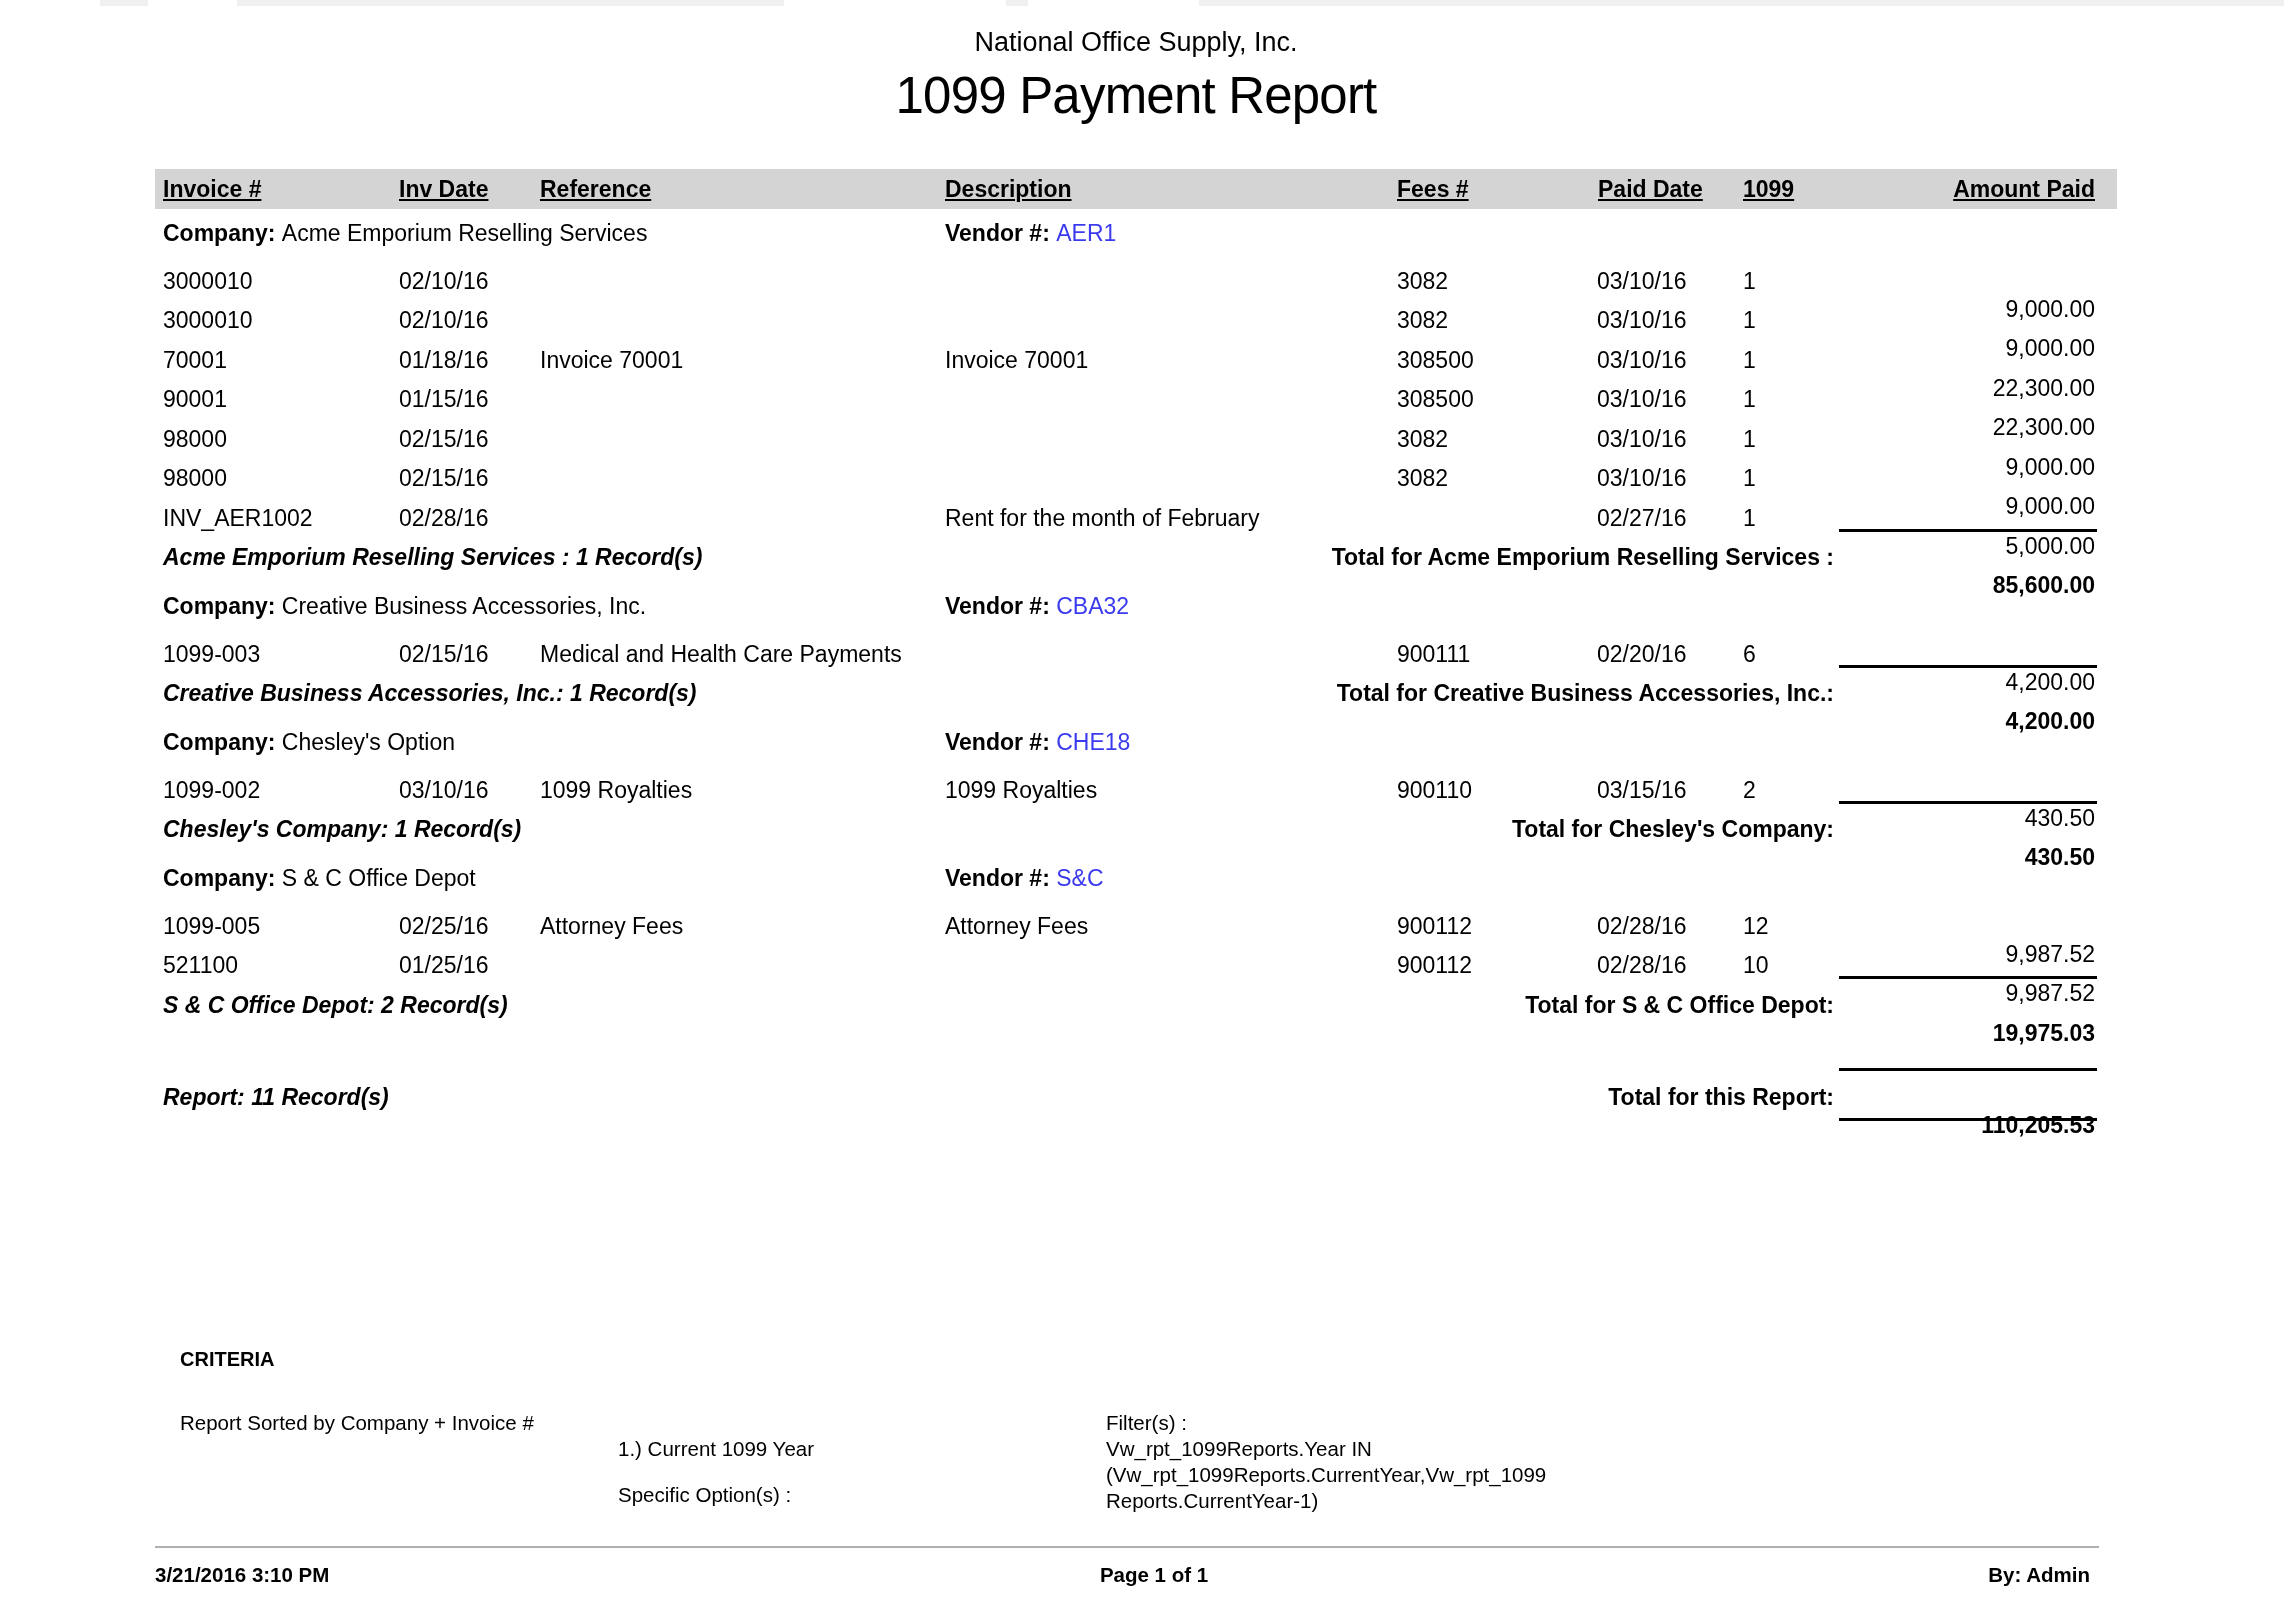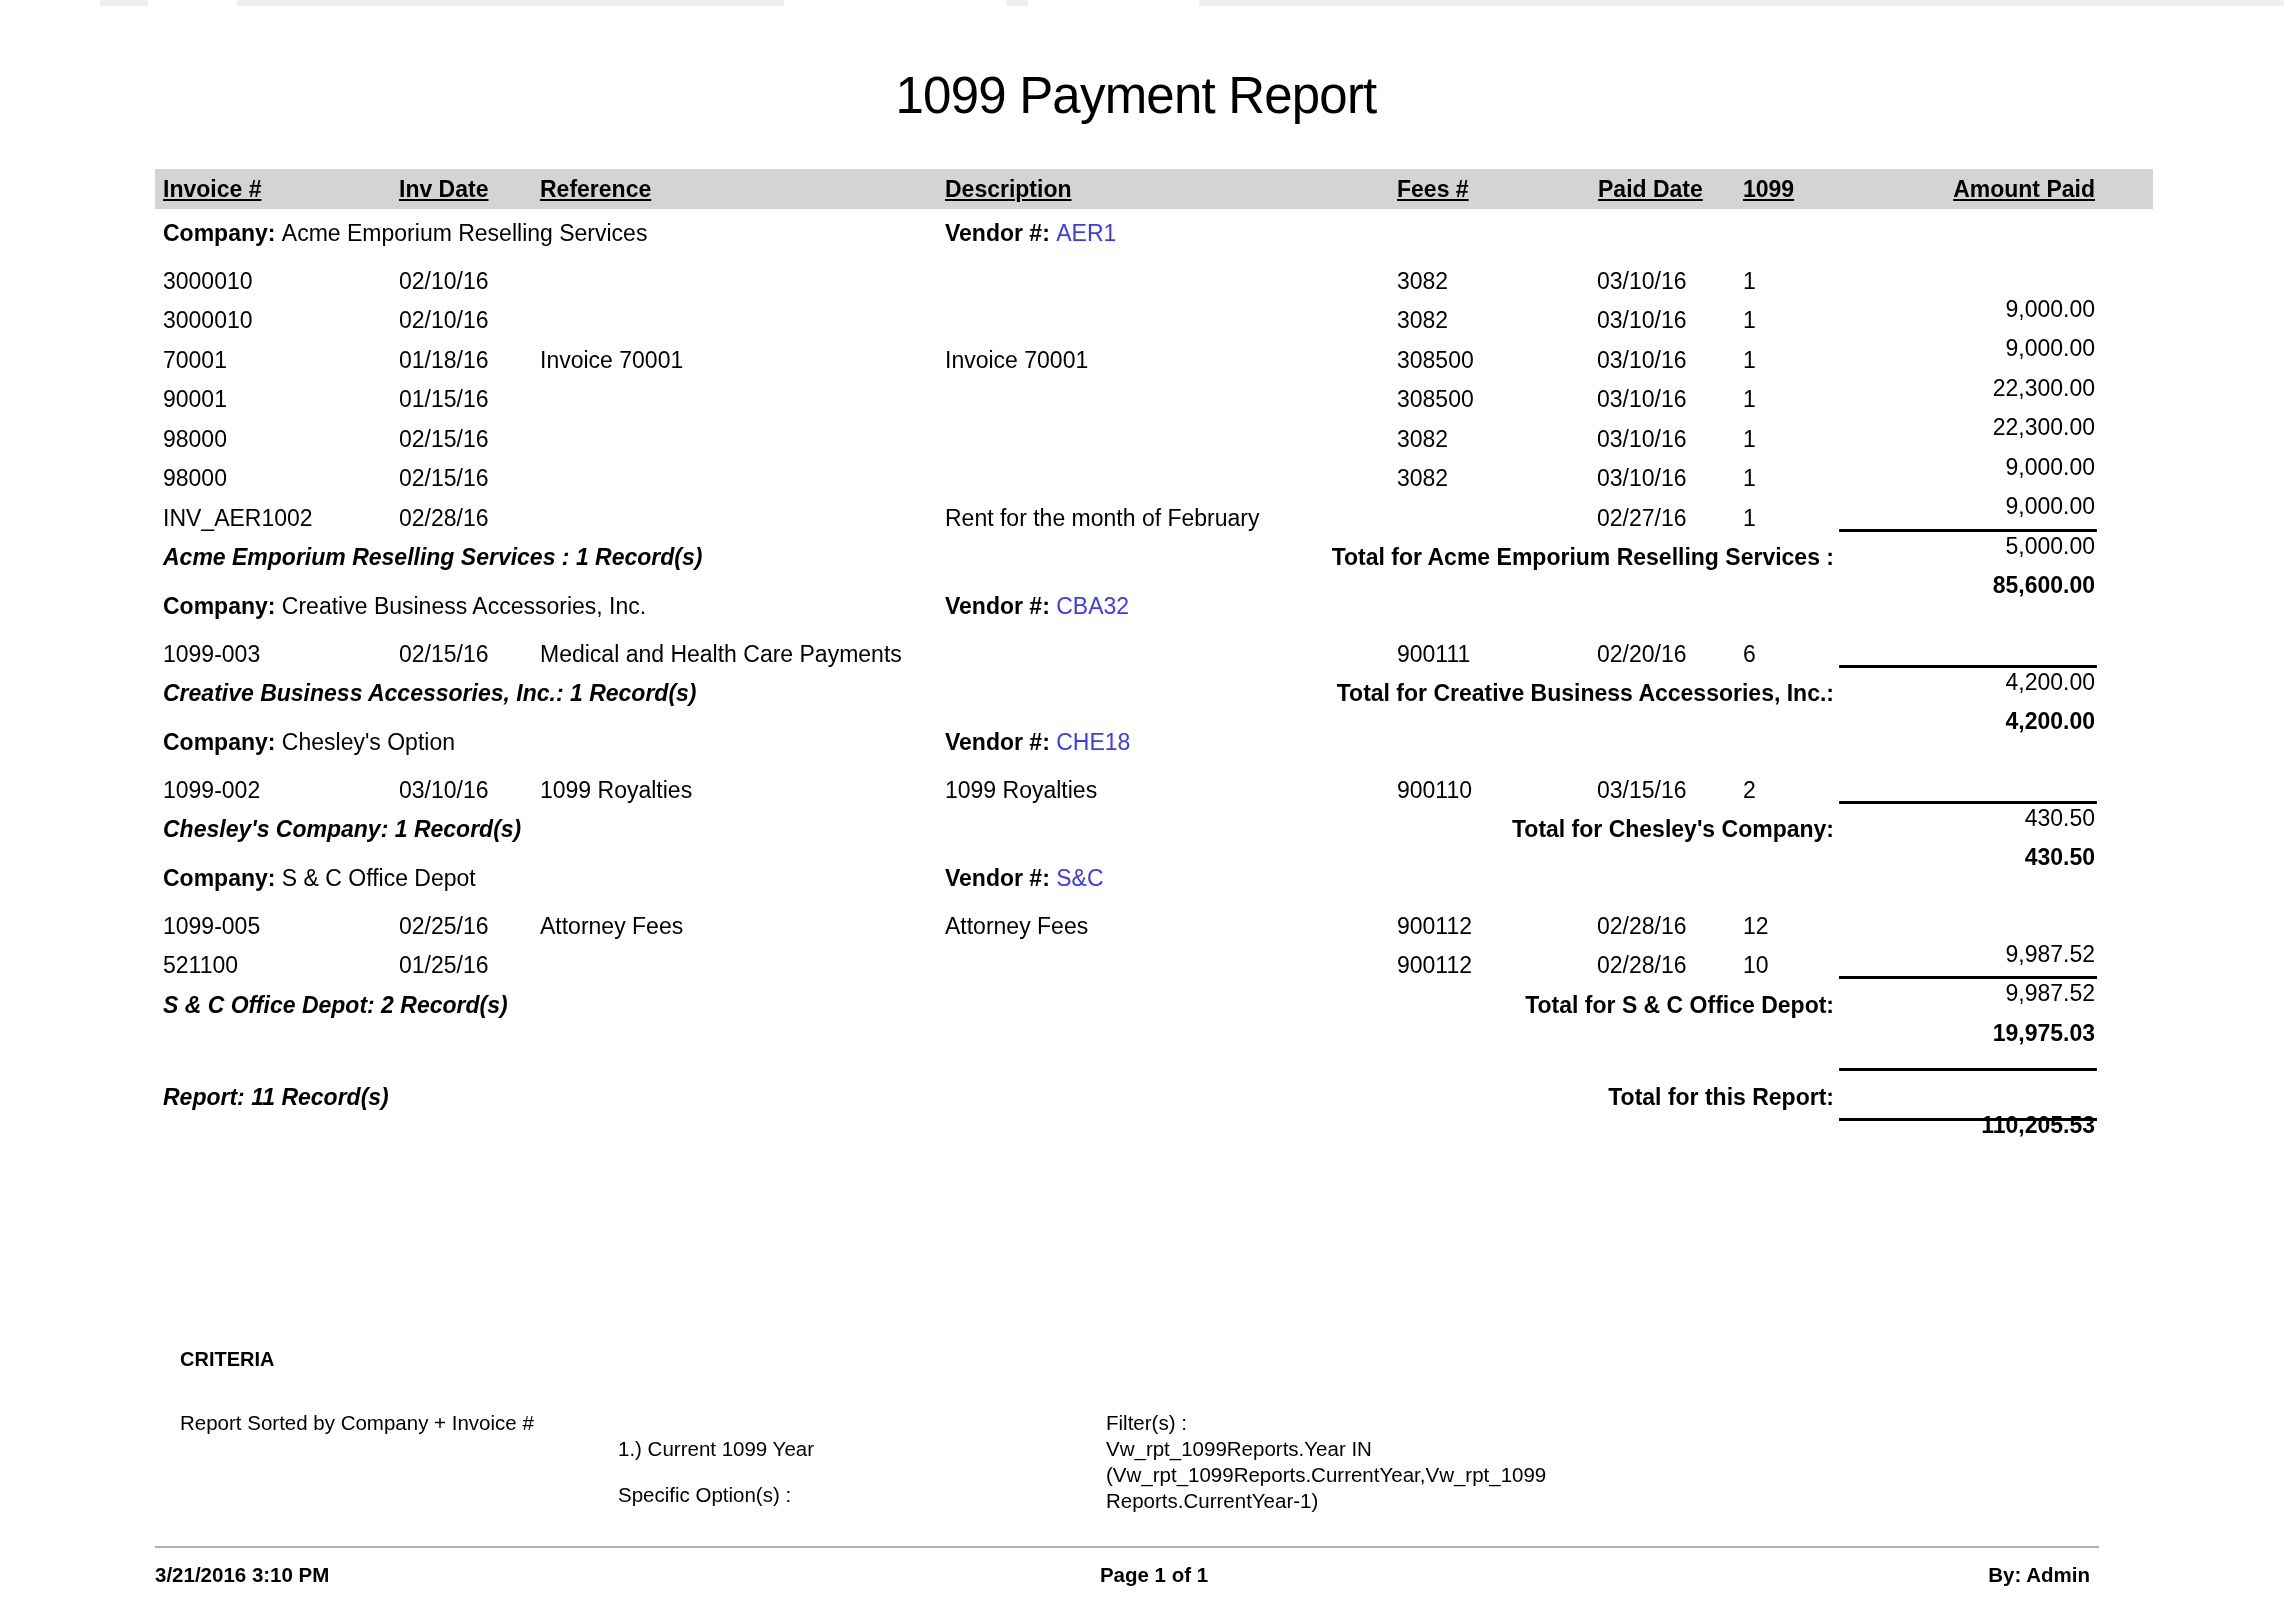--- a/index.html
+++ b/index.html
@@ -15,21 +15,21 @@
   
   .chrome-strip{position:absolute;top:0;left:100px;right:0;height:5.5px;background:#f0f0f0;}
   .notch{position:absolute;top:0;height:5.5px;background:#ffffff;}
   .n1{left:48px;width:89px;}
   .n2{left:684px;width:222px;}
   .n3{left:928px;width:171px;}
   
   .title1{position:absolute;top:27px;left:155px;width:1962px;text-align:center;font-size:27px;}
   .title2{position:absolute;top:66px;left:155px;width:1962px;text-align:center;font-size:51px;letter-spacing:-0.8px;}
   
-  .header-bar{position:absolute;top:169px;left:155px;width:1962px;height:40px;background:var(--bar-gray);font-size:23px;padding-left:36px;}
+  .header-bar{position:absolute;top:169px;left:155px;width:1962px;height:40px;background:var(--bar-gray);font-size:23px;}
   .header-bar span{position:absolute;top:0;line-height:40px;font-weight:bold;text-decoration:underline;white-space:nowrap;}
   .h-inv{left:8px;}  .h-date{left:244px;} .h-ref{left:385px;} .h-desc{left:790px;}
   .h-chk{left:1242px;} .h-paid{left:1443px;} .h-t99{left:1588px;}
   .h-amt{left:1686px;width:254px;text-align:right;}
   
   .row{position:absolute;left:0;width:2284px;height:30px;font-size:23px;}
   .c-inv{left:163px;}  .c-date{left:399px;} .c-ref{left:540px;} .c-desc{left:945px;}
   .c-chk{left:1397px;} .c-paid{left:1597px;} .c-t99{left:1743px;}
   .c-amt{right:189px;text-align:right;margin-top:28px;}
   .total-label{right:450px;text-align:right;font-weight:bold;}
@@ -47,20 +47,21 @@
 <body>
 
 <div class="page">
 
   <div class="chrome-strip">
     <div class="notch n1"></div>
     <div class="notch n2"></div>
     <div class="notch n3"></div>
   </div>
 
+  <div class="title1">National Office Supply, Inc.</div>
   <div class="title2">1099 Payment Report</div>
 
   <div class="header-bar">
     <span class="h-inv">Invoice #</span>
     <span class="h-date">Inv Date</span>
     <span class="h-ref">Reference</span>
     <span class="h-desc">Description</span>
     <span class="h-chk">Fees #</span>
     <span class="h-paid">Paid Date</span>
     <span class="h-t99">1099</span>

